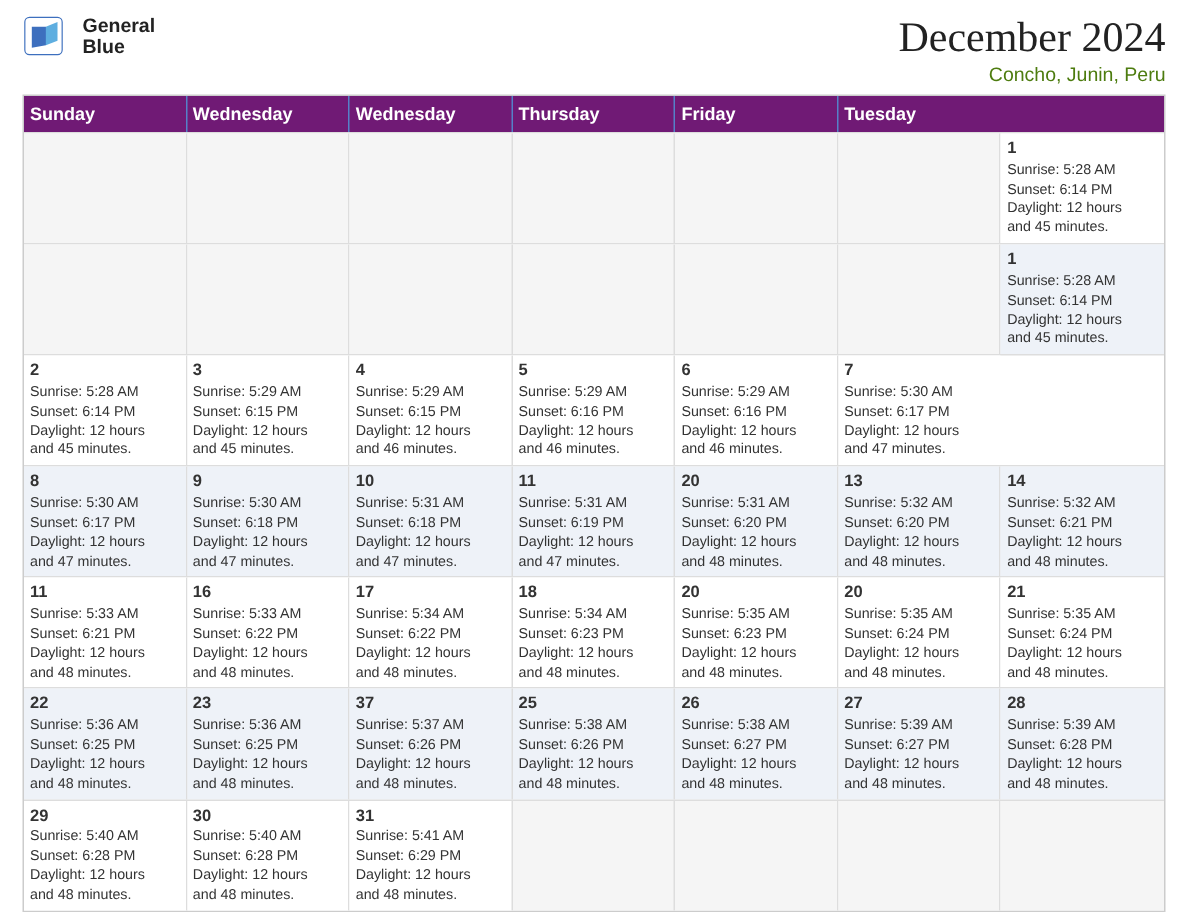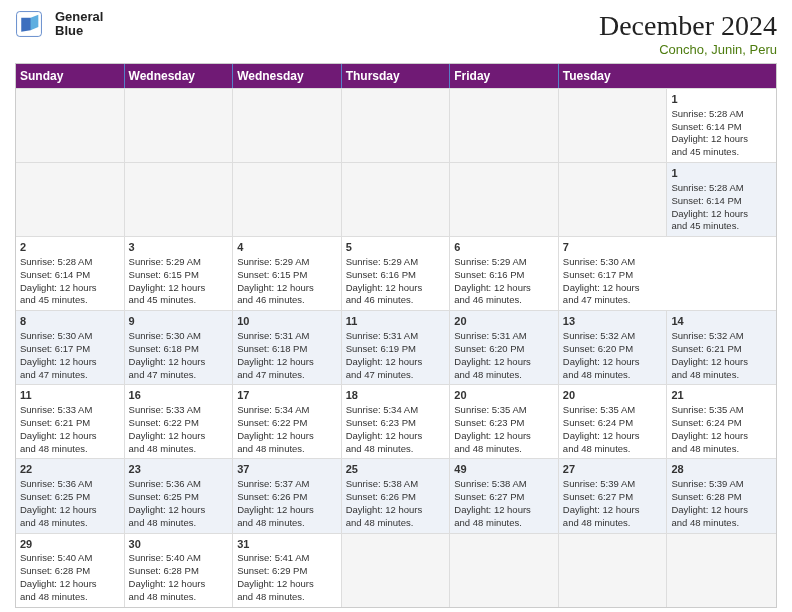--- a/index.html
+++ b/index.html
@@ -178,21 +178,21 @@
           <div class="cal-cell"><span class="day-num">18</span>Sunrise: 5:34 AM<br>Sunset: 6:23 PM<br>Daylight: 12 hours<br>and 48 minutes.</div>
           <div class="cal-cell"><span class="day-num">20</span>Sunrise: 5:35 AM<br>Sunset: 6:23 PM<br>Daylight: 12 hours<br>and 48 minutes.</div>
           <div class="cal-cell"><span class="day-num">20</span>Sunrise: 5:35 AM<br>Sunset: 6:24 PM<br>Daylight: 12 hours<br>and 48 minutes.</div>
           <div class="cal-cell"><span class="day-num">21</span>Sunrise: 5:35 AM<br>Sunset: 6:24 PM<br>Daylight: 12 hours<br>and 48 minutes.</div>
         </div>
         <div class="cal-row">
           <div class="cal-cell"><span class="day-num">22</span>Sunrise: 5:36 AM<br>Sunset: 6:25 PM<br>Daylight: 12 hours<br>and 48 minutes.</div>
           <div class="cal-cell"><span class="day-num">23</span>Sunrise: 5:36 AM<br>Sunset: 6:25 PM<br>Daylight: 12 hours<br>and 48 minutes.</div>
           <div class="cal-cell"><span class="day-num">37</span>Sunrise: 5:37 AM<br>Sunset: 6:26 PM<br>Daylight: 12 hours<br>and 48 minutes.</div>
           <div class="cal-cell"><span class="day-num">25</span>Sunrise: 5:38 AM<br>Sunset: 6:26 PM<br>Daylight: 12 hours<br>and 48 minutes.</div>
-          <div class="cal-cell"><span class="day-num">49</span>Sunrise: 5:38 AM<br>Sunset: 6:27 PM<br>Daylight: 12 hours<br>and 48 minutes.</div>
+          <div class="cal-cell"><span class="day-num">26</span>Sunrise: 5:38 AM<br>Sunset: 6:27 PM<br>Daylight: 12 hours<br>and 48 minutes.</div>
           <div class="cal-cell"><span class="day-num">27</span>Sunrise: 5:39 AM<br>Sunset: 6:27 PM<br>Daylight: 12 hours<br>and 48 minutes.</div>
           <div class="cal-cell"><span class="day-num">28</span>Sunrise: 5:39 AM<br>Sunset: 6:28 PM<br>Daylight: 12 hours<br>and 48 minutes.</div>
         </div>
         <div class="cal-row">
           <div class="cal-cell"><span class="day-num">29</span>Sunrise: 5:40 AM<br>Sunset: 6:28 PM<br>Daylight: 12 hours<br>and 48 minutes.</div>
           <div class="cal-cell"><span class="day-num">30</span>Sunrise: 5:40 AM<br>Sunset: 6:28 PM<br>Daylight: 12 hours<br>and 48 minutes.</div>
           <div class="cal-cell"><span class="day-num">31</span>Sunrise: 5:41 AM<br>Sunset: 6:29 PM<br>Daylight: 12 hours<br>and 48 minutes.</div>
           <div class="cal-cell empty"></div>
           <div class="cal-cell empty"></div>
           <div class="cal-cell empty"></div>

